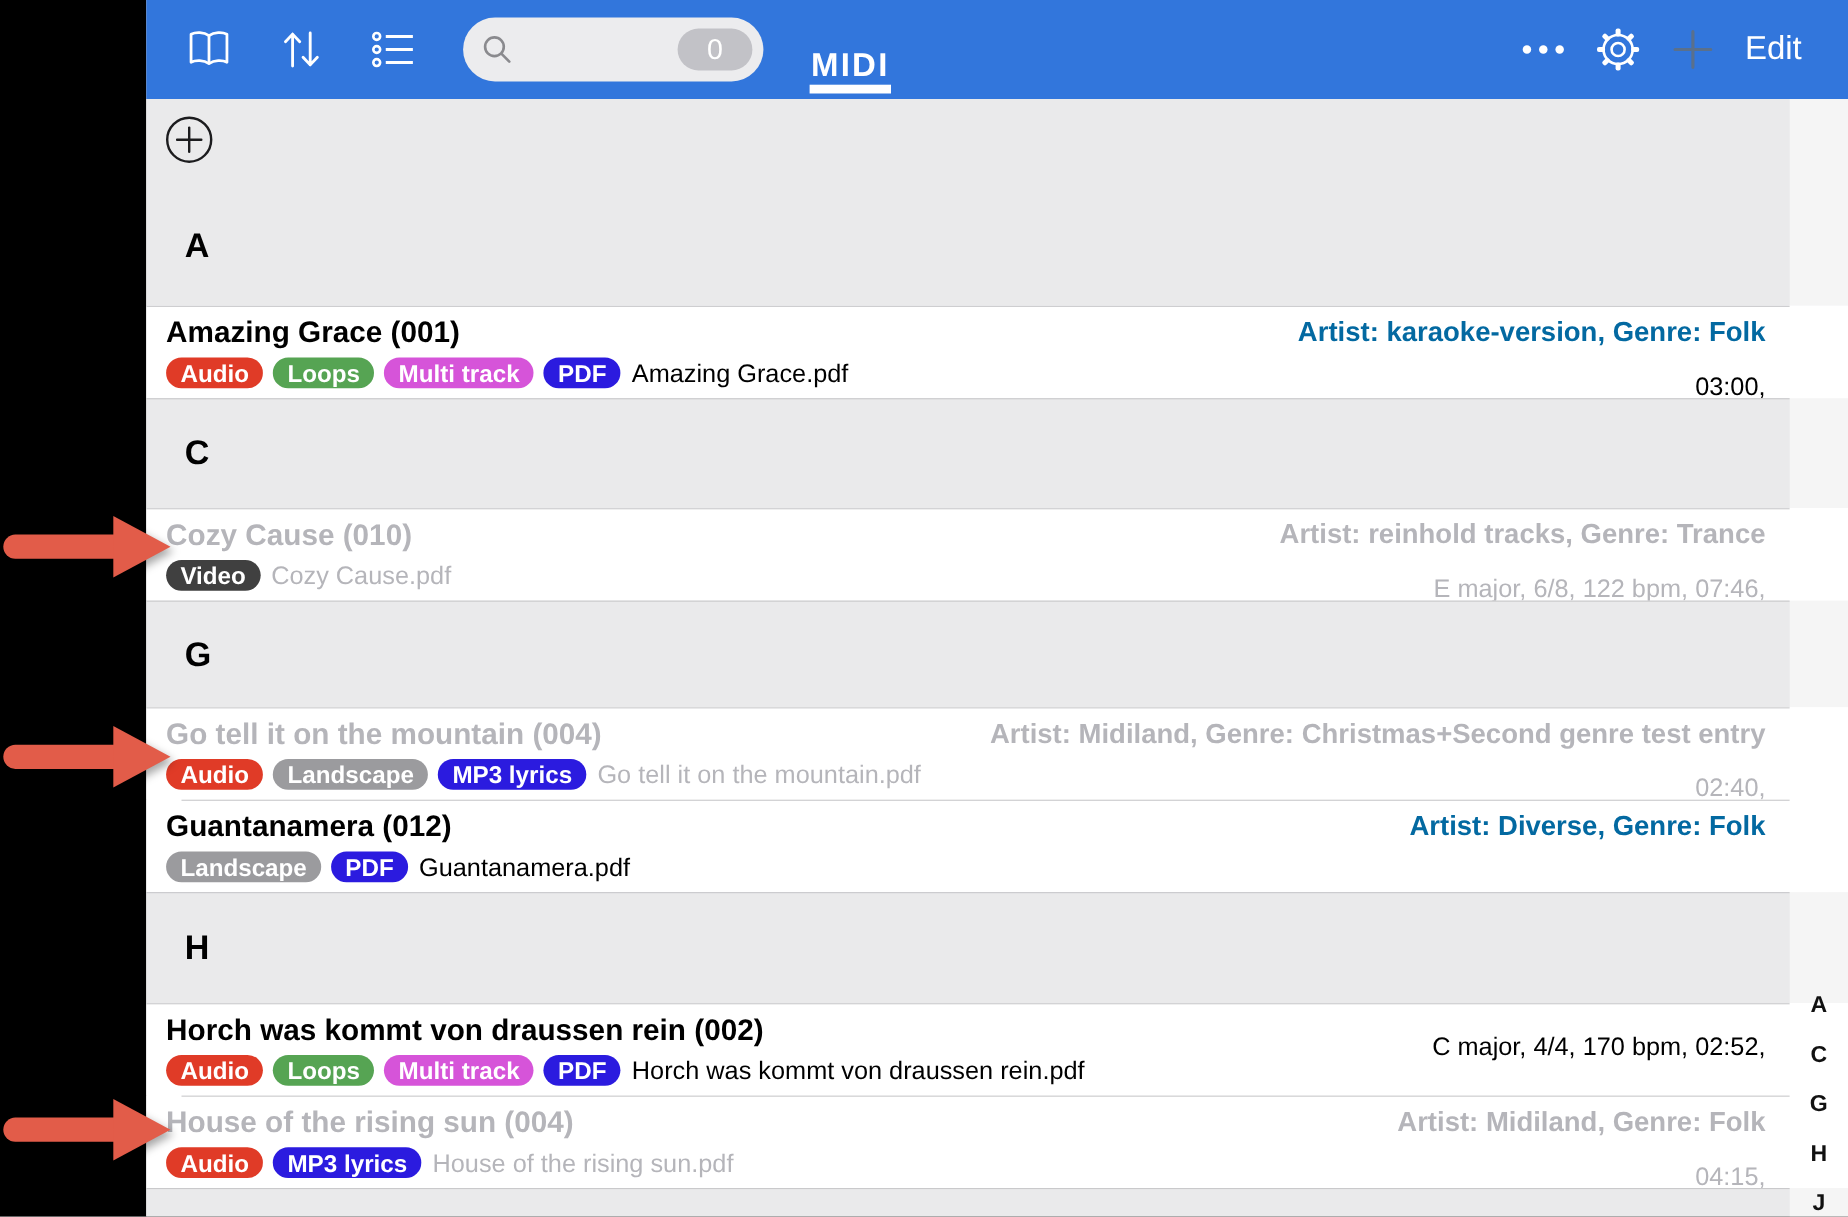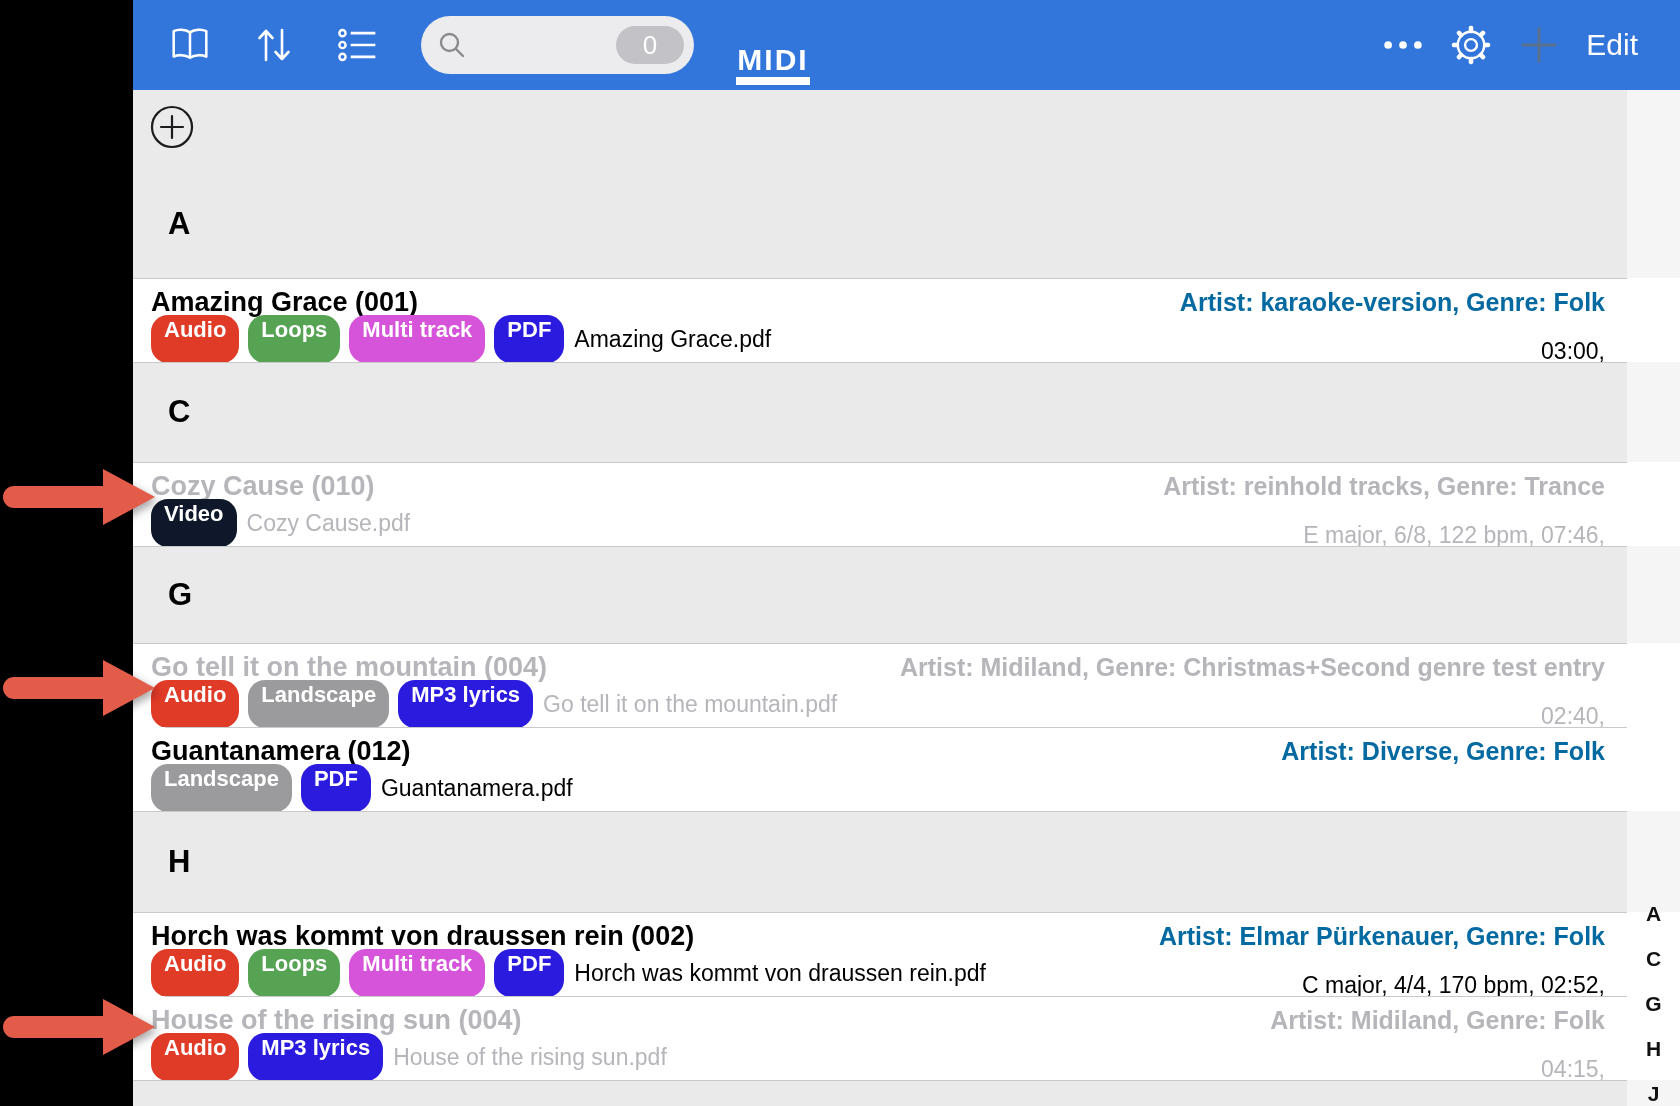--- a/index.html
+++ b/index.html
@@ -38,21 +38,21 @@
   .bottom-band { height:26px; background:#EAEAEB; position:relative; }
 
   .row { height:84px; background:#fff; display:flex; position:relative; box-sizing:border-box; }
   .sep-full::before, .sep-inset::before {
     content:""; position:absolute; top:0; right:53px; border-top:1px solid #C9C9CB; }
   .sep-full::before { left:0; } .sep-inset::before { left:32px; }
   .row-left { flex:1; padding:7px 0 0 18px; overflow:hidden; white-space:nowrap; }
   .row-title { font-size:27px; font-weight:700; line-height:34px; color:#000; }
   .row-line2 { display:flex; align-items:center; gap:10px; margin-top:3px; height:34px; }
   .badges { display:inline-flex; gap:9px; }
-  .badge { font-size:22px; font-weight:700; color:#fff; padding:2px 13px 20px;
+  .badge { font-size:22px; font-weight:700; color:#fff; padding:2px 13px 0;
            border-radius:17px; line-height:26px; white-space:nowrap; }
   .row-file { font-size:23px; color:#000; }
   .row-right { text-align:right; padding:7px 75px 0 10px; white-space:nowrap; flex-shrink:0; }
   .row-right1 { font-size:25px; font-weight:700; line-height:34px; color:#0369a1; }
   .row-right2 { font-size:23px; line-height:34px; margin-top:15px; color:#000; }
   .row.dim .row-title, .row.dim .row-file,
   .row.dim .row-right1, .row.dim .row-right2 { color:#B5B5BA; }
 
   
   .index-strip { position:absolute; right:0; top:90px; width:53px; height:1016px;
@@ -178,21 +178,21 @@
 
     <div class="band h-c sep-full">
       <div class="band-letter">C</div>
     </div>
 
     <div class="row dim sep-full">
       <div class="row-left">
         <div class="row-title">Cozy Cause (010)</div>
         <div class="row-line2">
           <span class="badges">
-              <span class="badge" style="background: #0f172a;">Video</span>
+              <span class="badge" style="background: #404040;">Video</span>
             </span>
           <span class="row-file">Cozy Cause.pdf</span>
         </div>
       </div>
       <div class="row-right">
         <div class="row-right1">Artist: reinhold tracks, Genre: Trance</div>
         <div class="row-right2">E major, 6/8, 122 bpm, 07:46,</div>
       </div>
     </div>
 
@@ -246,21 +246,20 @@
           <span class="badges">
               <span class="badge" style="background: rgb(224, 59, 39);">Audio</span>
               <span class="badge" style="background: rgb(86, 164, 83);">Loops</span>
               <span class="badge" style="background: rgb(214, 84, 217);">Multi track</span>
               <span class="badge" style="background: rgb(43, 27, 223);">PDF</span>
             </span>
           <span class="row-file">Horch was kommt von draussen rein.pdf</span>
         </div>
       </div>
       <div class="row-right">
-        <div class="row-right1">Artist: Elmar Pürkenauer, Genre: Folk</div>
         <div class="row-right2">C major, 4/4, 170 bpm, 02:52,</div>
       </div>
     </div>
 
     <div class="row dim sep-inset">
       <div class="row-left">
         <div class="row-title">House of the rising sun (004)</div>
         <div class="row-line2">
           <span class="badges">
               <span class="badge" style="background: rgb(224, 59, 39);">Audio</span>

